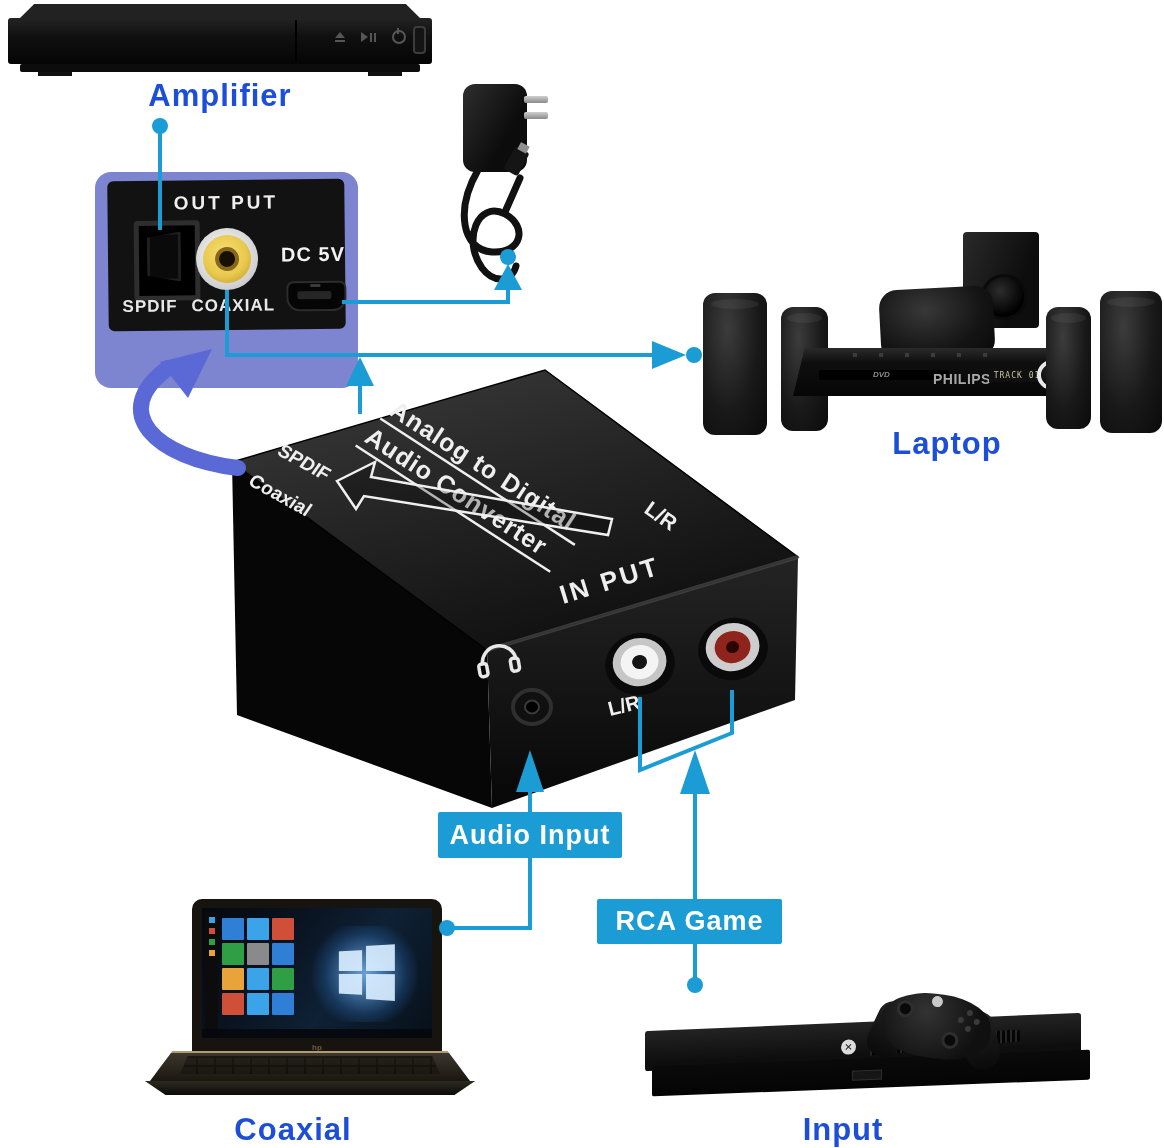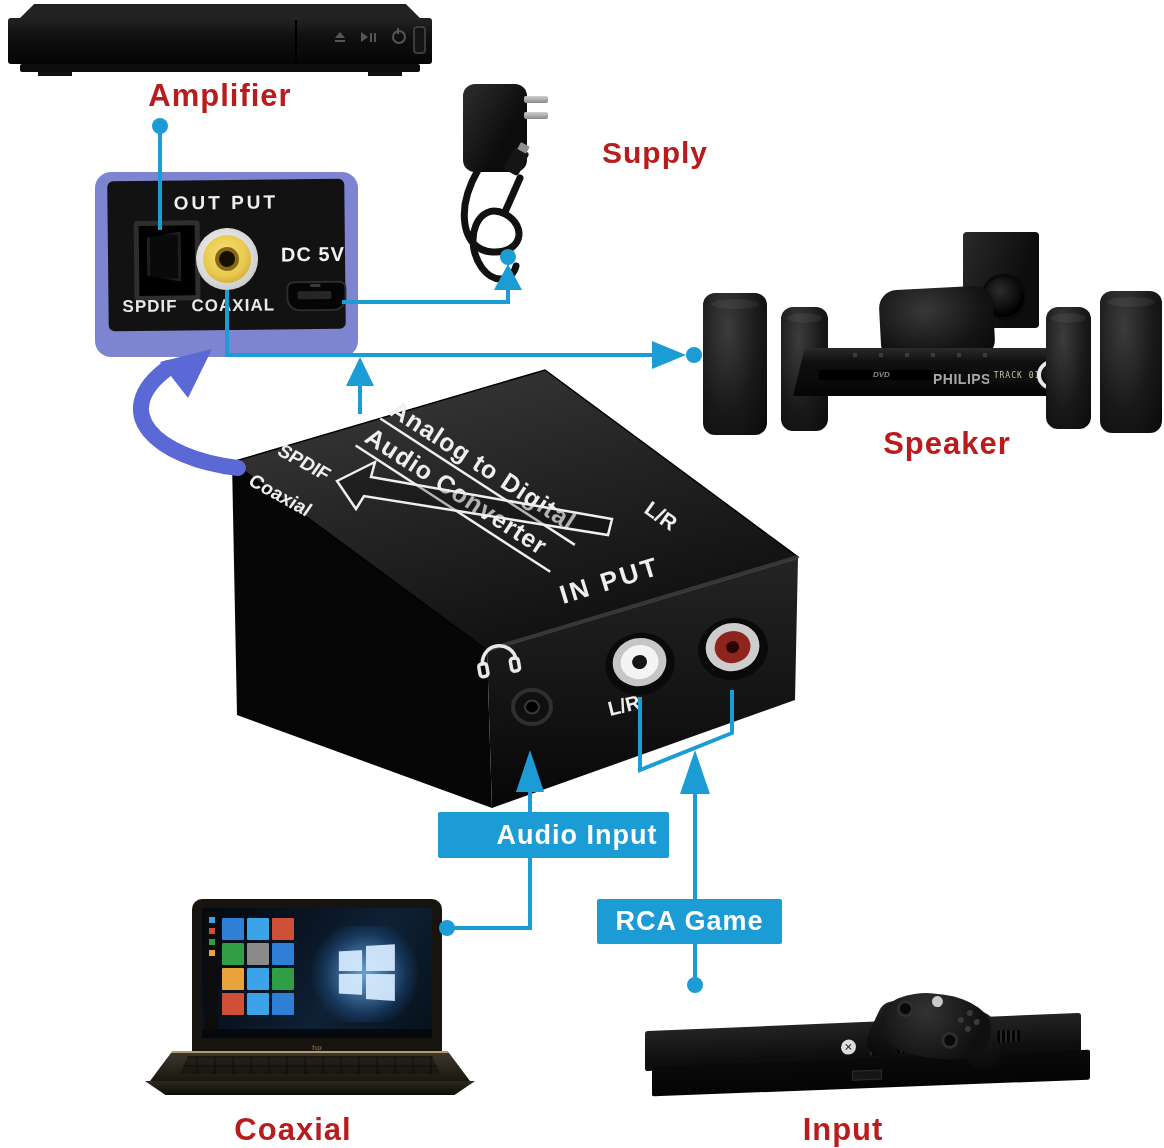--- a/index.html
+++ b/index.html
@@ -1,19 +1,19 @@
 <!DOCTYPE html>
 <html><head>
 <meta charset="utf-8">
 <style>
   html,body{margin:0;padding:0;}
   body{width:1164px;height:1148px;position:relative;background:#ffffff;overflow:hidden;
        font-family:"Liberation Sans","DejaVu Sans",sans-serif;}
   
-  .dev-label{position:absolute;font-weight:800;color:#b91c1c;font-size:31px;letter-spacing:1px;text-align:center;}
+  .dev-label{position:absolute;font-weight:800;color:#1d4ed8;font-size:31px;letter-spacing:1px;text-align:center;}
   .callout{position:absolute;background:#1b9cd4;color:#fff;font-weight:800;font-size:27px;
            display:flex;align-items:center;justify-content:center;letter-spacing:1px;border-radius:2px;}
   
   .amp{position:absolute;left:8px;top:4px;width:424px;height:74px;}
   .amp-top{position:absolute;left:10px;top:0;width:404px;height:16px;background:#222;
            clip-path:polygon(0 100%,4% 0,96% 0,100% 100%);}
   .amp-body{position:absolute;left:0;top:14px;width:424px;height:46px;border-radius:3px;
             background:linear-gradient(180deg,#232323 0%,#101010 40%,#050505 100%);}
   .amp-seam{position:absolute;left:287px;top:16px;width:2px;height:42px;background:#000;}
   .amp-base{position:absolute;left:12px;top:60px;width:400px;height:8px;background:#0c0c0c;border-radius:2px;}
@@ -22,21 +22,21 @@
   .icon-eject{display:flex;flex-direction:column;align-items:center;gap:2px;}
   .icon-eject .tri{width:0;height:0;border-left:5px solid transparent;border-right:5px solid transparent;border-bottom:6px solid #565656;}
   .icon-eject .bar{width:10px;height:2px;background:#565656;}
   .icon-pp{display:flex;gap:2px;align-items:center;}
   .icon-pp .tri{width:0;height:0;border-top:5px solid transparent;border-bottom:5px solid transparent;border-left:7px solid #565656;}
   .icon-pp .b{width:2px;height:9px;background:#565656;}
   .icon-pwr{width:10px;height:10px;border:2px solid #565656;border-radius:50%;position:relative;}
   .icon-pwr:after{content:"";position:absolute;left:3px;top:-4px;width:2px;height:6px;background:#565656;}
   .amp-slot{position:absolute;right:6px;top:22px;width:9px;height:24px;border:2px solid #3c3c3c;border-radius:4px;background:#141414;}
   
-  .panel{position:absolute;left:95px;top:172px;width:263px;height:185px;background:#7d85d0;border-radius:16px;}
+  .panel{position:absolute;left:95px;top:172px;width:263px;height:216px;background:#7d85d0;border-radius:16px;}
   .panel-in{position:absolute;left:13px;top:8px;width:237px;height:150px;background:#121212;border-radius:6px;transform:rotate(-.6deg);}
   .panel-title{position:absolute;left:0;top:12px;width:100%;text-align:center;color:#efefef;font-weight:800;font-size:19px;letter-spacing:3px;}
   .spdif-port{position:absolute;left:26px;top:40px;width:56px;height:70px;background:#000;border:5px solid #2e2e2e;border-radius:4px;}
   .spdif-port:after{content:"";position:absolute;left:8px;top:6px;width:28px;height:44px;background:#0a0a0a;border:3px solid #1f1f1f;
                     clip-path:polygon(0 12%,100% 0,100% 100%,0 88%);}
   .coax{position:absolute;left:88px;top:48px;width:62px;height:62px;border-radius:50%;
         background:radial-gradient(circle at 45% 42%,#fdfdfd,#cfcfcf 70%,#9a9a9a);}
   .coax .yellow{position:absolute;left:7px;top:7px;width:48px;height:48px;border-radius:50%;
         background:radial-gradient(circle at 45% 40%,#f6e077,#e9c94d 55%,#b99428);}
   .coax .hole{position:absolute;left:19px;top:19px;width:24px;height:24px;border-radius:50%;background:#171002;border:4px solid #87671a;box-sizing:border-box;}
@@ -166,40 +166,39 @@
 <svg class="layer" width="1164" height="1148" viewBox="0 0 1164 1148">
   <path d="M478 170 C 455 210, 462 250, 492 252 C 522 254, 528 226, 505 214 C 478 200, 462 240, 482 268 C 494 284, 512 282, 516 266" fill="none" stroke="#111" stroke-width="7" stroke-linecap="round"></path>
   <path d="M505 212 L 520 178" stroke="#111" stroke-width="7" stroke-linecap="round"></path>
   <g transform="translate(516,162) rotate(28)">
     <rect x="-8" y="-14" width="16" height="26" rx="3" fill="#151515"></rect>
     <rect x="-5" y="-20" width="10" height="8" rx="1" fill="#8f8f8f"></rect>
   </g>
 </svg>
 
 <div class="dev-label" style="left:545px;top:133px;width:220px;font-size:30px;line-height:1.35;">
-  <div>Supply</div>
 </div>
 
 <div class="spk" style="left:703px;top:293px;width:64px;height:142px;"></div>
 <div class="spk" style="left:781px;top:307px;width:47px;height:124px;"></div>
 <div class="sub-box">
     <div class="port"></div>
   </div>
 <div class="center-spk"></div>
 <div class="recv">
   <div class="btnrow"></div>
   <div class="tray"></div>
   <div class="dvd">DVD</div>
   <div class="brand">PHILIPS</div>
   <div class="disp">TRACK 01</div>
   <div class="knob"></div>
 </div>
 <div class="spk" style="left:1046px;top:307px;width:45px;height:122px;"></div>
 <div class="spk" style="left:1100px;top:291px;width:62px;height:142px;"></div>
-<div class="dev-label" style="left:847px;top:426px;width:200px;">Speaker</div>
+<div class="dev-label" style="left:847px;top:426px;width:200px;">Laptop</div>
 
 <svg class="layer" width="1164" height="1148" viewBox="0 0 1164 1148">
   <defs>
     <linearGradient id="topg" x1="0" y1="0" x2="0.55" y2="1">
       <stop offset="0" stop-color="#3d3d3d"></stop>
         <stop offset="0.55" stop-color="#232323"></stop>
         <stop offset="1" stop-color="#101010"></stop>
     </linearGradient>
     <linearGradient id="frontg" x1="0" y1="0" x2="0" y2="1">
       <stop offset="0" stop-color="#242424"></stop>
@@ -341,14 +340,14 @@
     <line x1="695" y1="788" x2="695" y2="985"></line>
     <circle cx="695" cy="985" r="8" stroke="none"></circle>
   </g>
 
   <g>
     <path d="M238 468 C 155 458, 108 412, 168 368" fill="none" stroke="#5a69d6" stroke-width="16" stroke-linecap="round"></path>
     <polygon points="212,349 160,362 188,398" fill="#5a69d6"></polygon>
   </g>
 </svg>
 
-<div class="callout" style="left:438px;top:812px;width:184px;height:46px;padding-left:47px;">Audio Input</div>
+<div class="callout" style="left:438px;top:812px;width:184px;height:46px;">Audio Input</div>
 <div class="callout" style="left:597px;top:899px;width:185px;height:45px;">RCA Game</div>
 
 </body></html>

